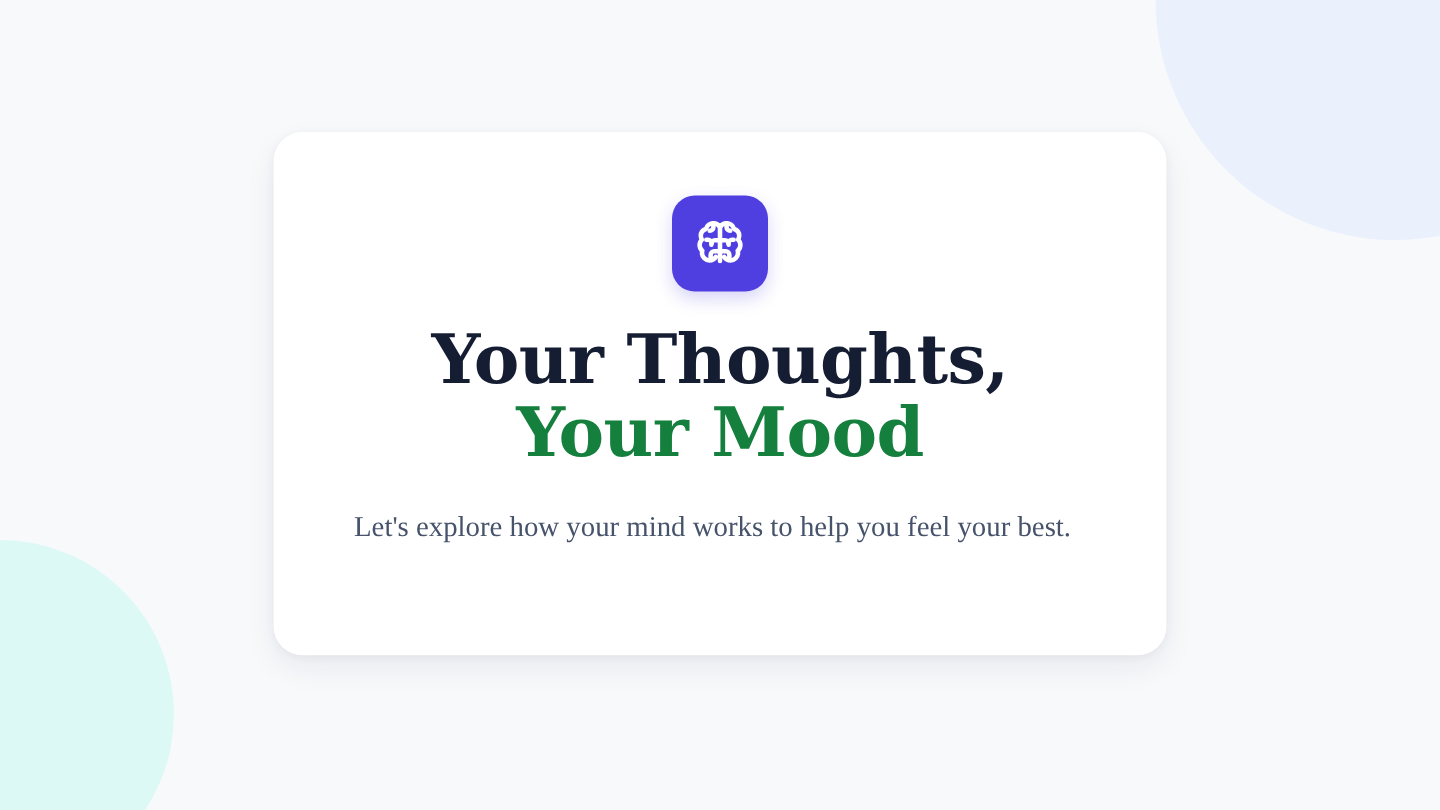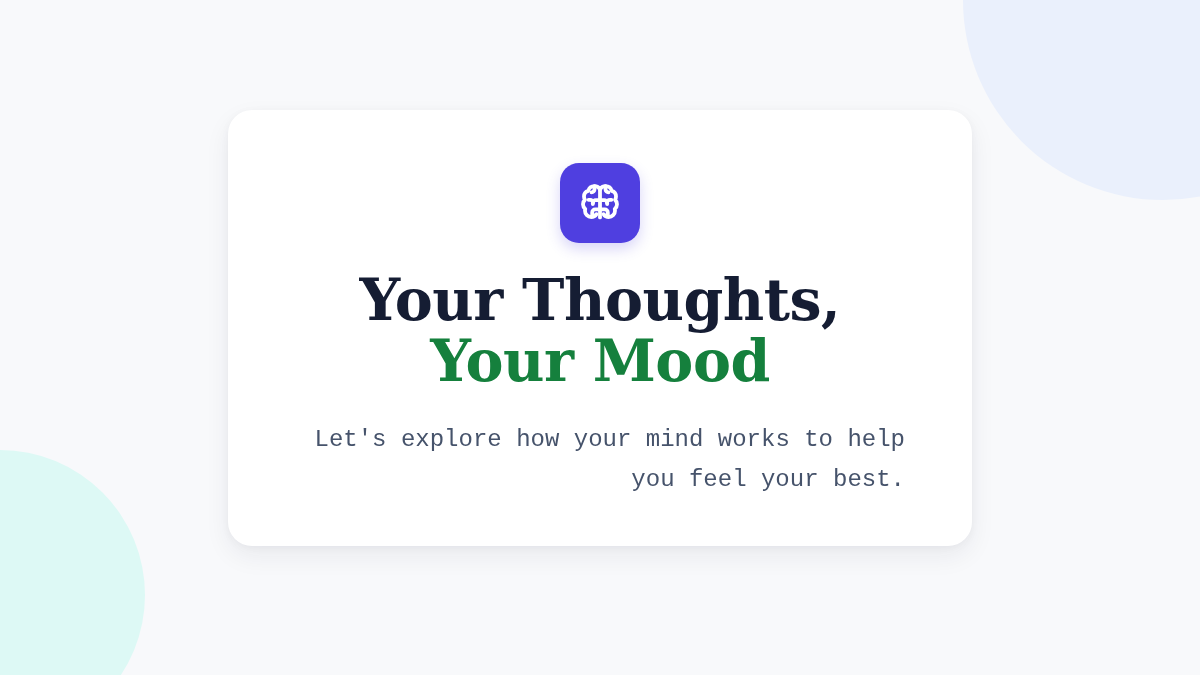--- a/index.html
+++ b/index.html
@@ -101,22 +101,22 @@
     letter-spacing: -0.5px;
   }
 
   .headline-line1 { display: block; color: #151d33; }
   .headline-line2 { display: block; color: #15803d; }
 
   
   .subtitle {
     margin-top: 28px;
     width: 610px;
-    text-align: right;
-    font-family: Liberation Mono, monospace;
+    text-align: left;
+    font-family: Liberation Serif, serif;
     font-size: 24px;
     line-height: 1.67;
     font-weight: 400;
     color: #46536b;
   }
 </style>
 </head>
 <body>
 
 <div class="bg-layer">

